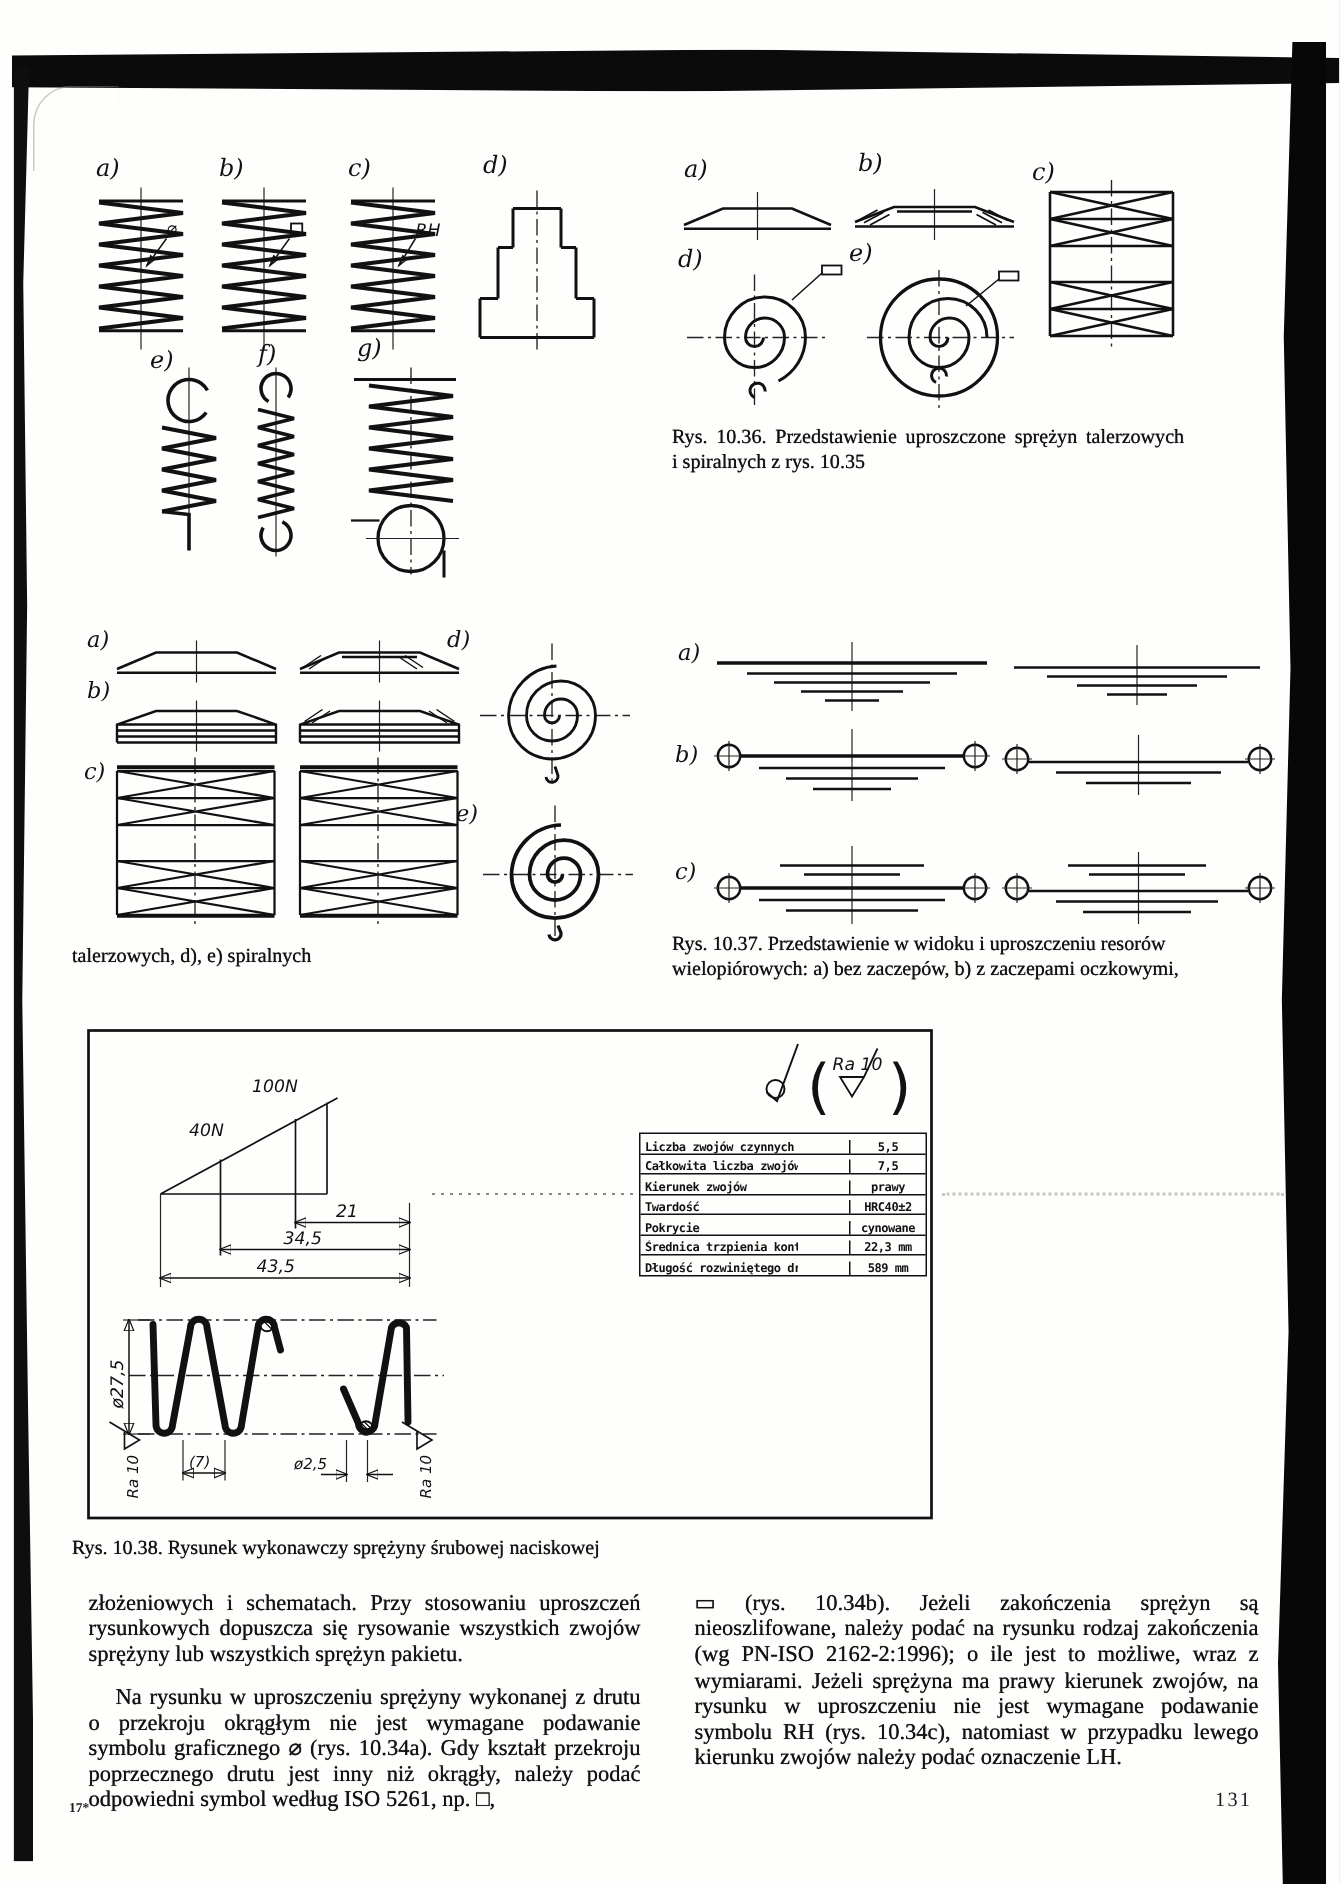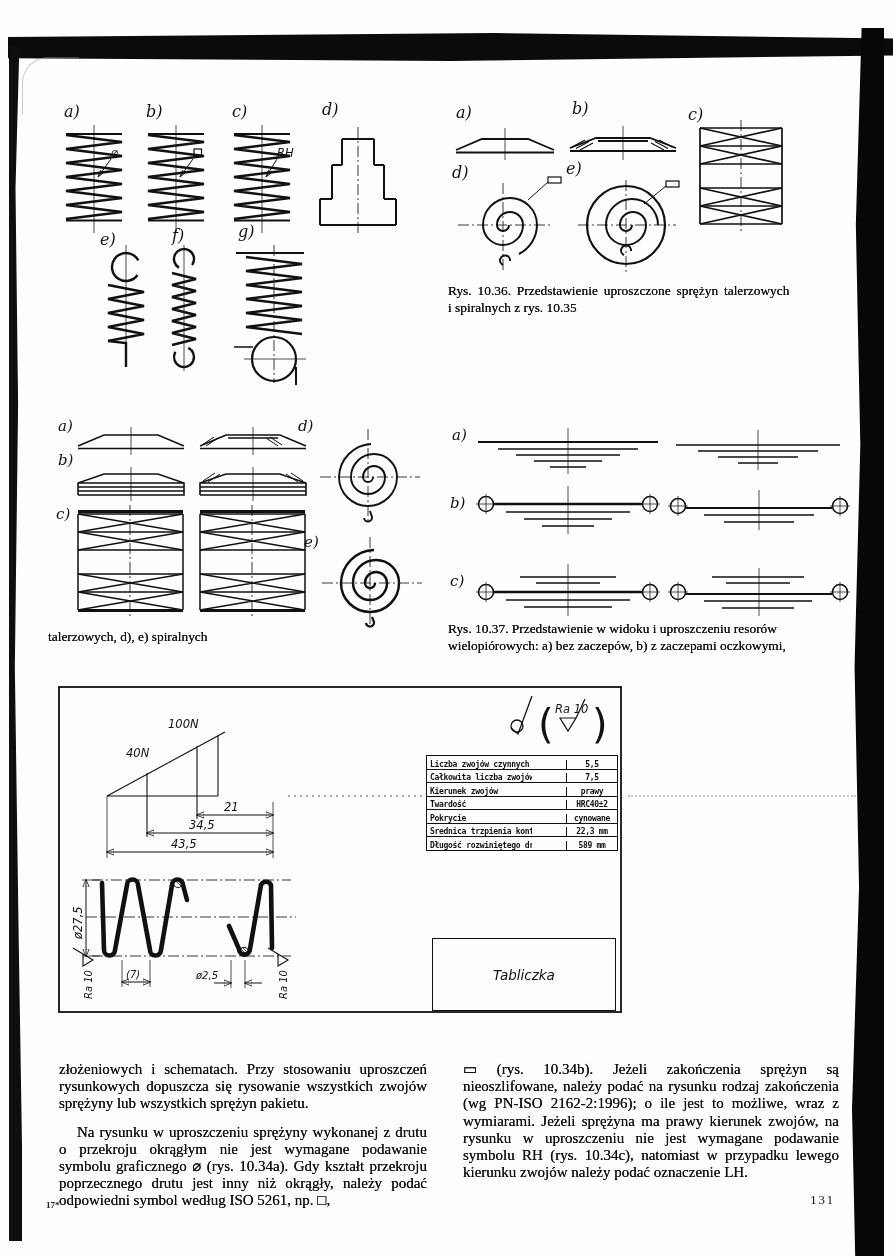--- a/index.html
+++ b/index.html
@@ -374,23 +374,23 @@
       <div class="prow">
           <div class="pname">Średnica trzpienia kontrolnego</div>
           <div class="pval">22,3 mm</div>
         </div>
       <div class="prow">
           <div class="pname">Długość rozwiniętego drutu</div>
           <div class="pval">589 mm</div>
         </div>
     </div>
     
-    <div class="tabliczka">
-      <span>Tabliczka</span>
-    </div>
+  </div>
+  <div class="caption" style="left:48px;top:1024px;width:560px">
+    <div>Rys. 10.38. Rysunek wykonawczy sprężyny śrubowej naciskowej</div>
   </div>
 
   <div class="bodycol" style="left:48px;top:1050px;width:390px">
     <p>złożeniowych i schematach. Przy stosowaniu uproszczeń rysunkowych dopuszcza się rysowanie wszystkich zwojów sprężyny lub wszystkich sprężyn pakietu.</p>
     <p class="ind">Na rysunku w uproszczeniu sprężyny wykonanej z drutu o przekroju okrągłym nie jest wymagane podawanie symbolu graficznego ⌀ (rys. 10.34a). Gdy kształt przekroju poprzecznego drutu jest inny niż okrągły, należy podać odpowiedni symbol według ISO 5261, np. □,</p>
   </div>
   <div class="bodycol" style="left:452px;top:1050px;width:398px">
     <p>▭ (rys. 10.34b). Jeżeli zakończenia sprężyn są nieoszlifowane, należy podać na rysunku rodzaj zakończenia (wg PN-ISO 2162-2:1996); o ile jest to możliwe, wraz z wymiarami. Jeżeli sprężyna ma prawy kierunek zwojów, na rysunku w uproszczeniu nie jest wymagane podawanie symbolu RH (rys. 10.34c), natomiast w przypadku lewego kierunku zwojów należy podać oznaczenie LH.</p>
   </div>
 

